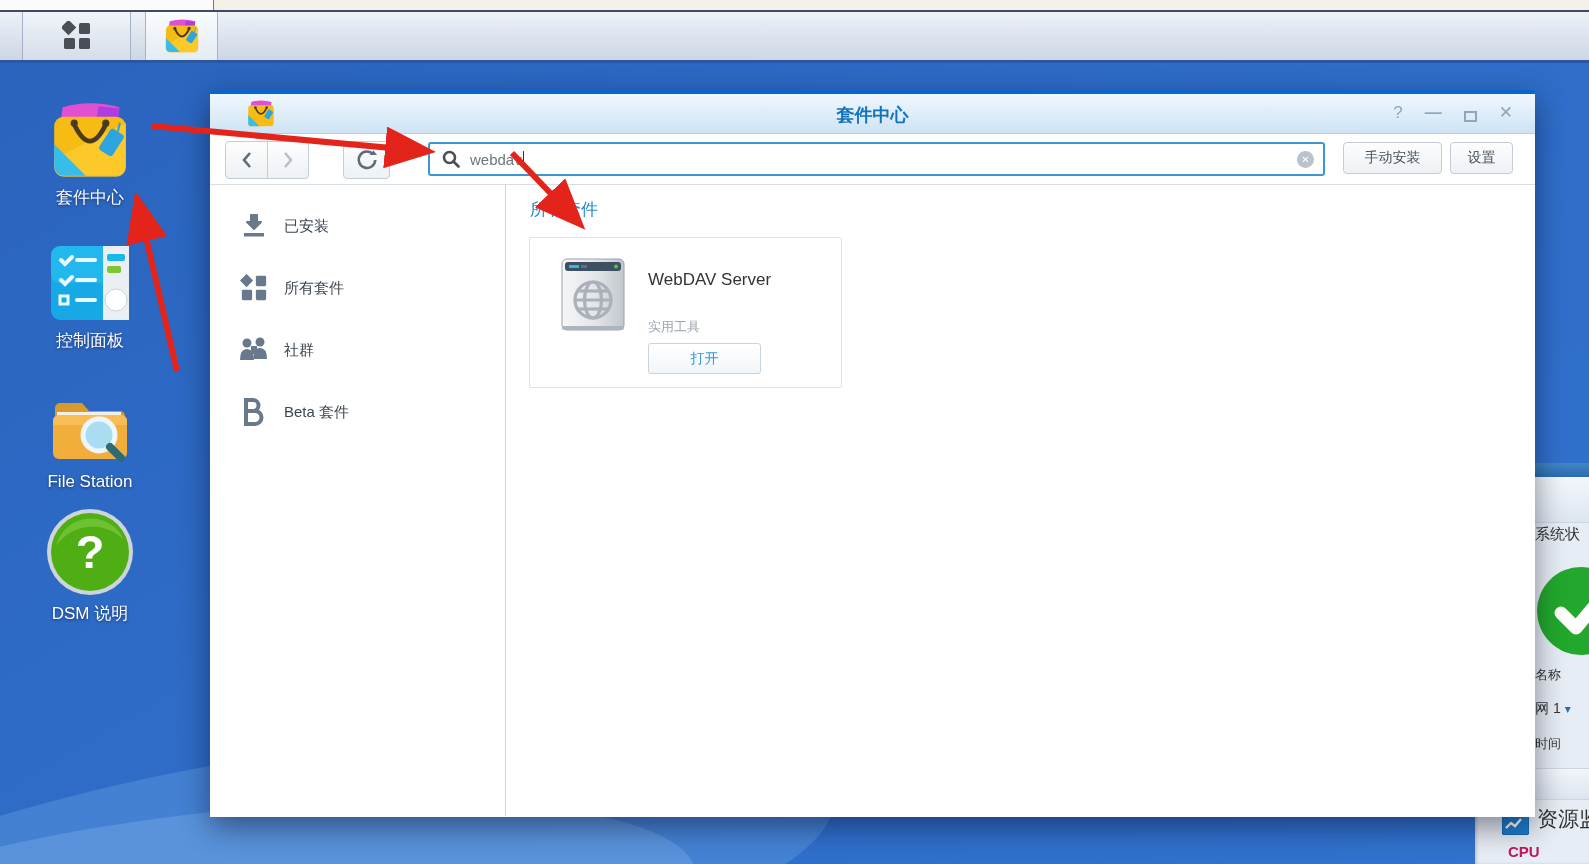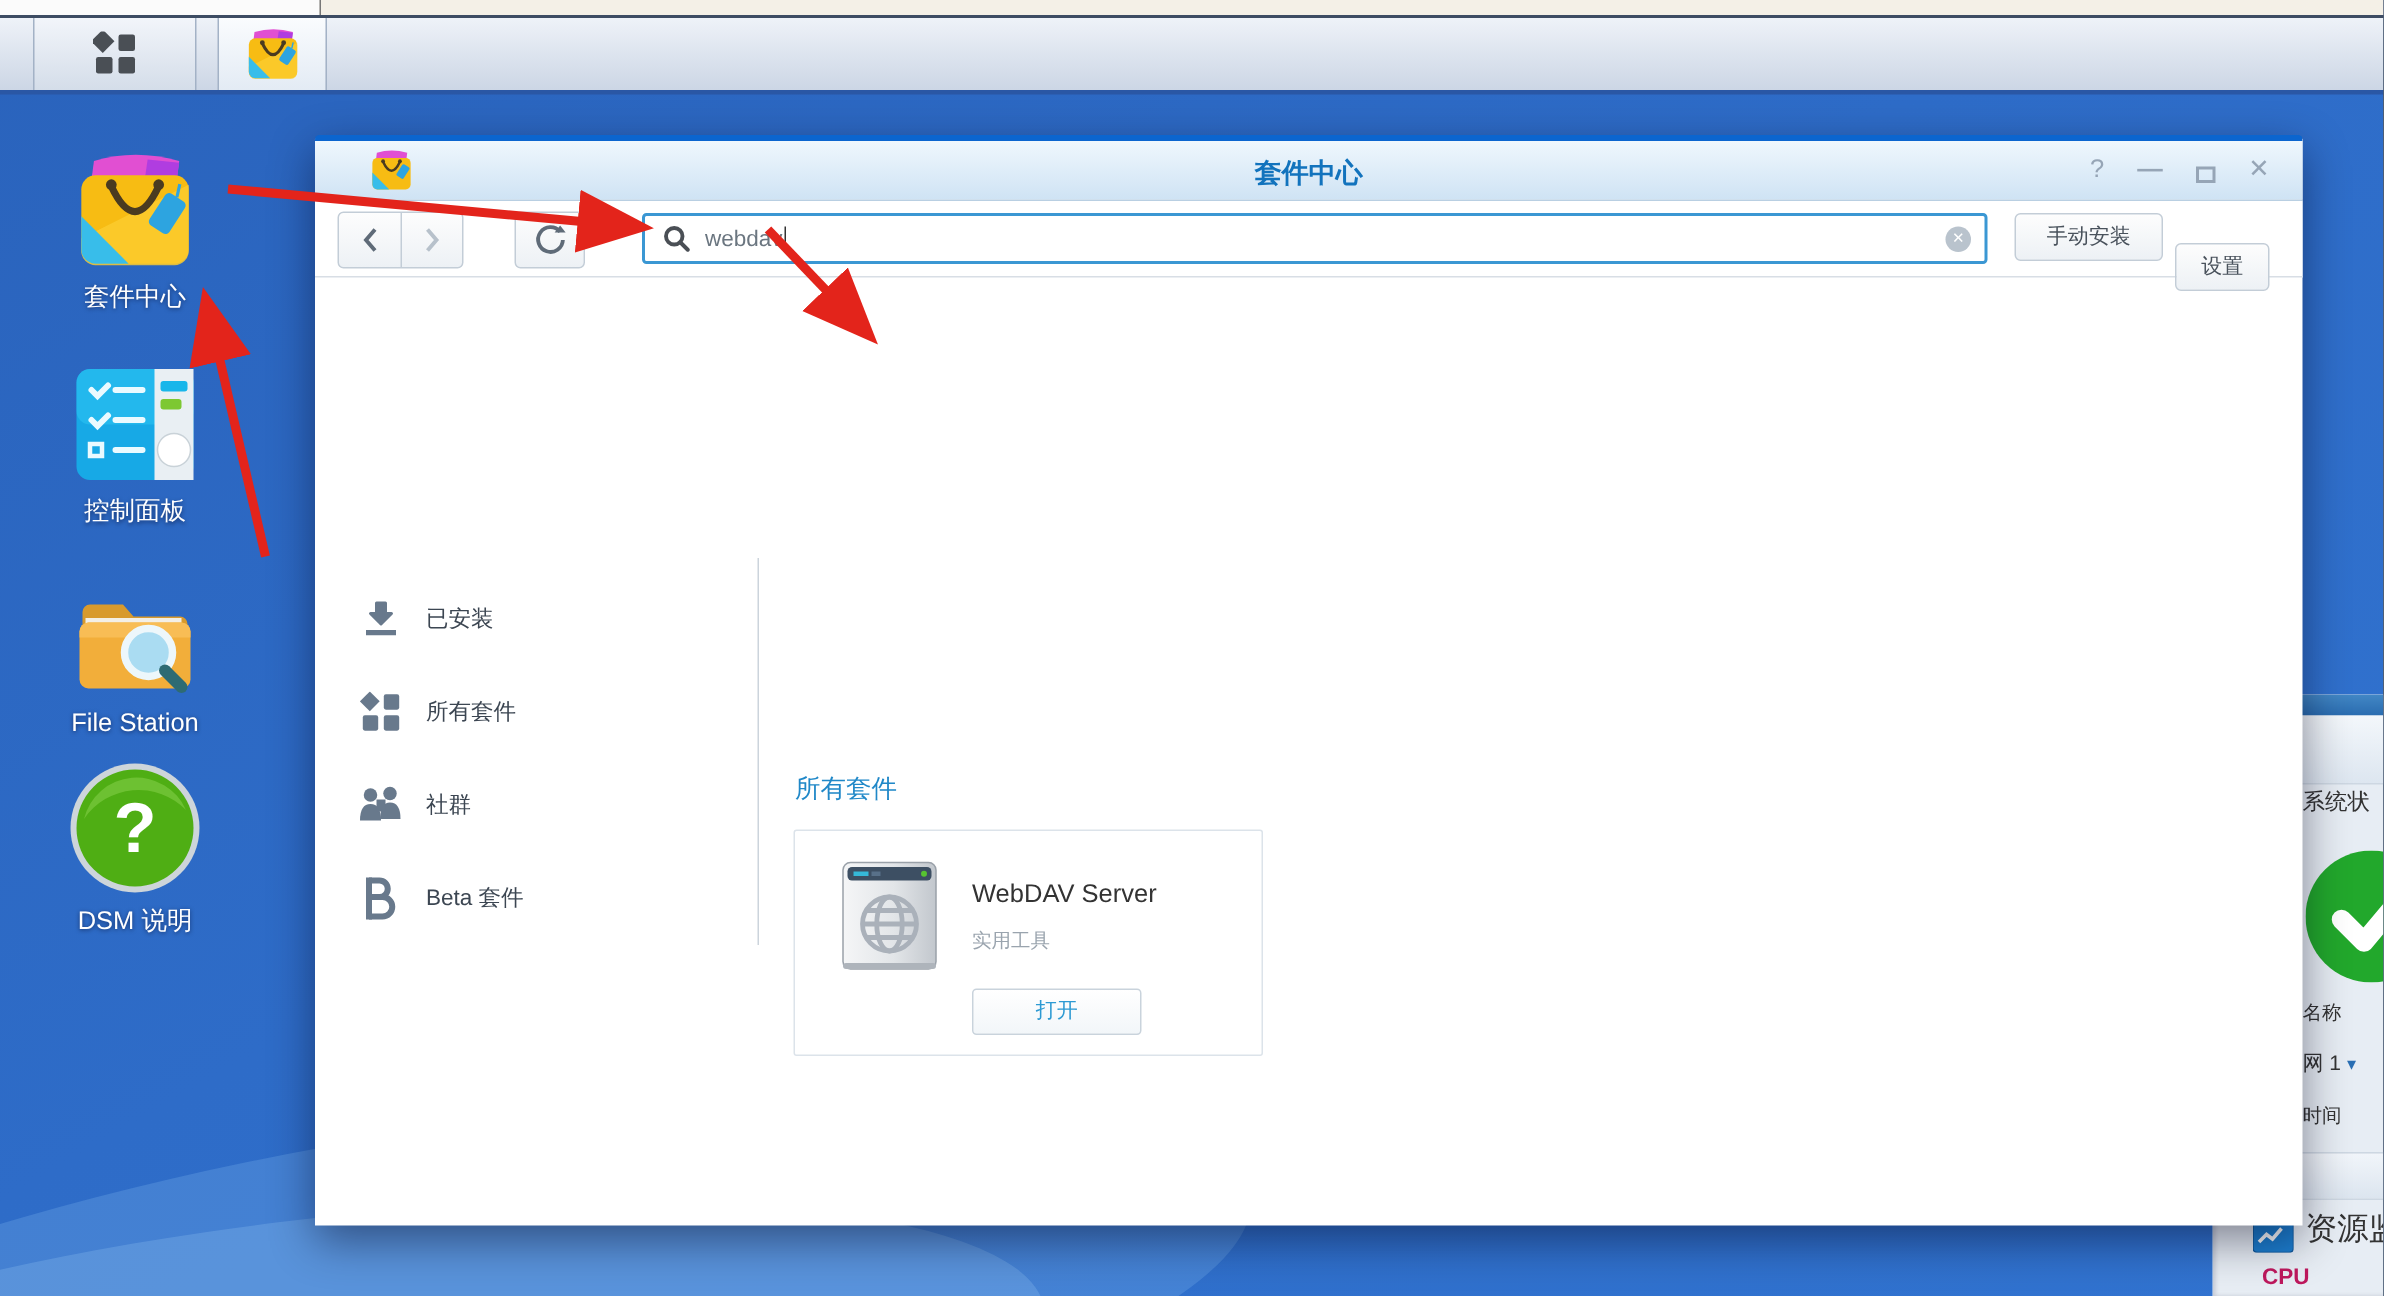--- a/index.html
+++ b/index.html
@@ -61,33 +61,33 @@
   .nav-btn{width:41px;height:36px;display:flex;align-items:center;justify-content:center;cursor:pointer;}
   .nav-btn+.nav-btn{border-left:1px solid #c3cdd7;}
   .refresh-btn{position:absolute;left:133px;top:7px;width:47px;height:38px;}
   .searchbox{position:absolute;left:218px;top:8px;width:897px;height:34px;background:#fff;
     border:2px solid #3b97d3;border-radius:3px;display:flex;align-items:center;padding:0 34px 0 12px;}
   .searchbox .q{color:#6b7680;font-size:15px;margin-left:10px;}
   .caret-line{display:inline-block;width:1px;height:17px;background:#333;margin-left:1px;vertical-align:middle;}
   .clear-btn{position:absolute;right:9px;top:7px;width:17px;height:17px;border-radius:50%;background:#b9c3cd;
     color:#fff;font-size:10px;display:flex;align-items:center;justify-content:center;cursor:pointer;}
   .manual-btn{position:absolute;left:1133px;top:8px;width:99px;height:32px;}
-  .settings-btn{position:absolute;left:1240px;top:8px;width:63px;height:32px;margin-top:20px;}
-
-  .win-body{display:flex;height:631px;align-items:center;}
+  .settings-btn{position:absolute;left:1240px;top:8px;width:63px;height:32px;}
+
+  .win-body{display:flex;height:631px;}
   .sidebar{width:296px;border-right:1px solid #ccd4dc;padding-top:10px;}
   .side-item{height:62px;display:flex;align-items:center;padding-left:28px;cursor:pointer;color:#3c4652;font-size:15px;}
   .side-item .si{width:32px;margin-right:14px;display:flex;justify-content:center;}
   .content{flex:1;position:relative;}
   .section-title{position:absolute;left:24px;top:13px;color:#2088c8;font-size:17px;}
   .pkg-card{position:absolute;left:23px;top:52px;width:313px;height:151px;border:1px solid #dce3ea;border-radius:2px;
     background:#fff;cursor:pointer;}
   .pkg-card .pkg-ic{position:absolute;left:30px;top:18px;}
   .pkg-name{position:absolute;left:118px;top:32px;font-size:17px;color:#333;}
-  .pkg-cat{position:absolute;left:118px;top:64px;font-size:13px;color:#9aa4ae;}
+  .pkg-cat{position:absolute;left:118px;top:80px;font-size:13px;color:#9aa4ae;}
   .pkg-open{position:absolute;left:118px;top:105px;width:113px;height:31px;border:1px solid #c9d3dc;border-radius:3px;
     background:linear-gradient(#fff,#f2f6f9);color:#2d9ad3;font-size:14px;display:flex;align-items:center;justify-content:center;cursor:pointer;}
 
   .arrows{position:absolute;left:0;top:0;width:1589px;height:864px;z-index:20;pointer-events:none;}
 </style>
 </head>
 <body>
 
 <div id="desktop">
   <div class="swoosh1"></div>

